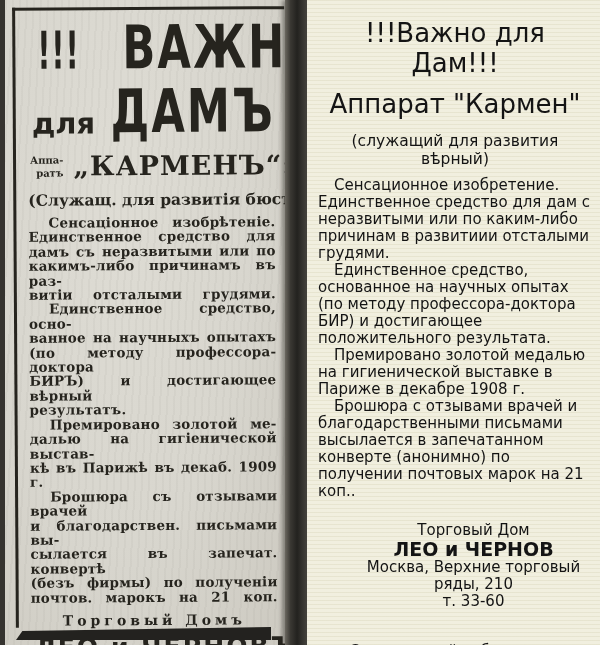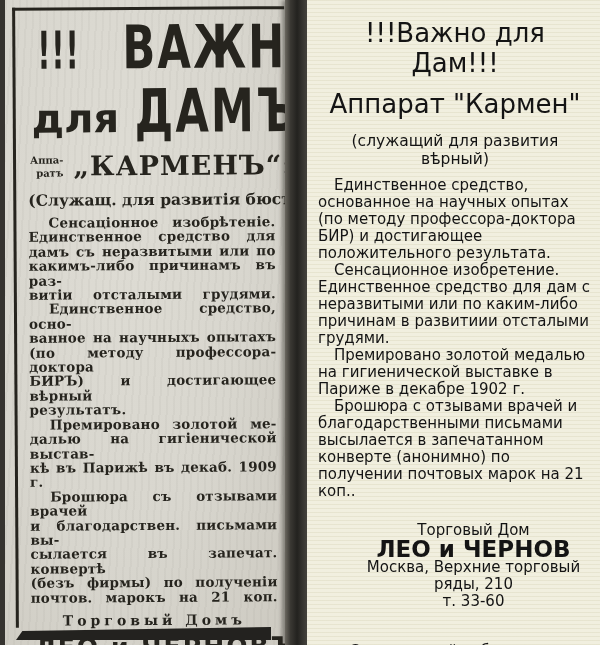--- a/index.html
+++ b/index.html
@@ -31,21 +31,21 @@
     border-left:3px solid var(--ink);border-top:3px solid var(--ink);
     padding:2px 10px 0 12px;color:var(--ink);
     transform:rotate(-.35deg);
   }
   .row1{display:flex;align-items:flex-end;gap:8px;margin:8px 0 0 10px;height:52px;white-space:nowrap;}
   .row2{display:flex;align-items:flex-end;margin:14px 0 0 4px;height:50px;white-space:nowrap;}
   .bang{font-family:"DejaVu Sans",sans-serif;font-weight:bold;font-size:52px;line-height:.85;
         letter-spacing:2px;transform:scaleX(.55);transform-origin:left bottom;}
   .bigword{font-family:"DejaVu Sans",sans-serif;font-weight:bold;font-size:60px;line-height:.82;
         letter-spacing:3px;transform:scaleX(.72);transform-origin:left bottom;}
-  .dlya{font-family:"DejaVu Sans",sans-serif;font-weight:bold;font-size:40px;line-height:.9;margin-right:16px;}
+  .dlya{font-family:"DejaVu Sans",sans-serif;font-weight:bold;font-size:29px;line-height:.9;margin-right:16px;}
   .bang2{margin-left:-56px;transform:scaleX(.55) rotate(5deg);}
   .apparatus{display:flex;align-items:center;margin:14px 0 0 2px;white-space:nowrap;}
   .app-label{font-family:"DejaVu Serif",serif;font-weight:bold;font-size:10px;line-height:13px;}
   .app-name{font-family:"DejaVu Serif",serif;font-weight:bold;font-size:27px;letter-spacing:1px;margin-left:10px;}
   .scan-tagline{font-family:"DejaVu Serif",serif;font-weight:bold;font-size:15.5px;margin:9px 0 6px;white-space:nowrap;}
   .scan-par{margin:0;}
   .scan-line{font-family:"DejaVu Serif",serif;font-weight:bold;font-size:13.5px;line-height:14.4px;
              text-align:justify;text-align-last:justify;letter-spacing:.2px;}
   .scan-par .scan-line:first-child{text-indent:20px;}
   .trade{text-align:center;font-family:"DejaVu Serif",serif;font-weight:bold;font-size:14px;
@@ -64,21 +64,21 @@
       repeating-linear-gradient(180deg, rgba(205,200,168,.28) 0 1px, rgba(0,0,0,0) 1px 4px),
       var(--right-bg);
     padding:14px 8px 3px 11px;
   }
   .t-title{font-size:26px;text-align:center;margin-top:4px;letter-spacing:0;}
   .t-apparatus{font-size:26px;text-align:center;margin-top:11px;}
   .t-tagline{font-size:15.5px;text-align:center;margin-top:13px;}
   .t-body{margin-top:9px;}
   .t-par{font-size:15px;line-height:17px;text-indent:16px;margin:0;}
   .t-footer{margin-top:22px;text-align:center;font-size:15px;line-height:17px;margin-left:37px;}
-  .t-company{font-size:23px;font-weight:bold;line-height:20px;}
+  .t-company{font-size:19px;font-weight:bold;line-height:20px;}
   .t-cabinet{margin-top:33px;font-size:15px;line-height:17.5px;text-align:center;}
 </style>
 </head>
 <body>
 
 <div class="wrap">
 
   <div class="scan">
     <div class="paper">
       <div class="ad">
@@ -139,23 +139,23 @@
       <div class="bottom-bar"></div>
     </div>
     <div class="edge-strip"></div>
   </div>
 
   <div class="right">
     <div class="t-title">!!!Важно для Дам!!!</div>
     <div class="t-apparatus">Аппарат "Кармен"</div>
     <div class="t-tagline">(служащий для развития вѣрный)</div>
     <div class="t-body" id="t-body">
+        <p class="t-par">Сенсационное изобретение. Единственное средство для дам с неразвитыми или по каким-либо причинам в развитиии отсталыми грудями.</p>
         <p class="t-par">Единственное средство, основанное на научных опытах (по методу профессора-доктора БИР) и достигающее положительного результата.</p>
-        <p class="t-par">Сенсационное изобретение. Единственное средство для дам с неразвитыми или по каким-либо причинам в развитиии отсталыми грудями.</p>
-        <p class="t-par">Премировано золотой медалью на гигиенической выставке в Париже в декабре 1902 г.</p>
+        <p class="t-par">Премировано золотой медалью на гигиенической выставке в Париже в декабре 1908 г.</p>
         <p class="t-par">Брошюра с отзывами врачей и благодарственными письмами высылается в запечатанном конверте (анонимно) по получении почтовых марок на 21 коп..</p>
       </div>
     <div class="t-footer">
       <div>Торговый Дом</div>
       <div class="t-company">ЛЕО и ЧЕРНОВ</div>
       <div>Москва, Верхние торговый ряды, 210</div>
       <div>т. 33-60</div>
     </div>
     <div class="t-cabinet">Специальный кабинет для примерки размещается в Мельниковом пер., д №19, кв. 6, т. 186-30</div>
   </div>

